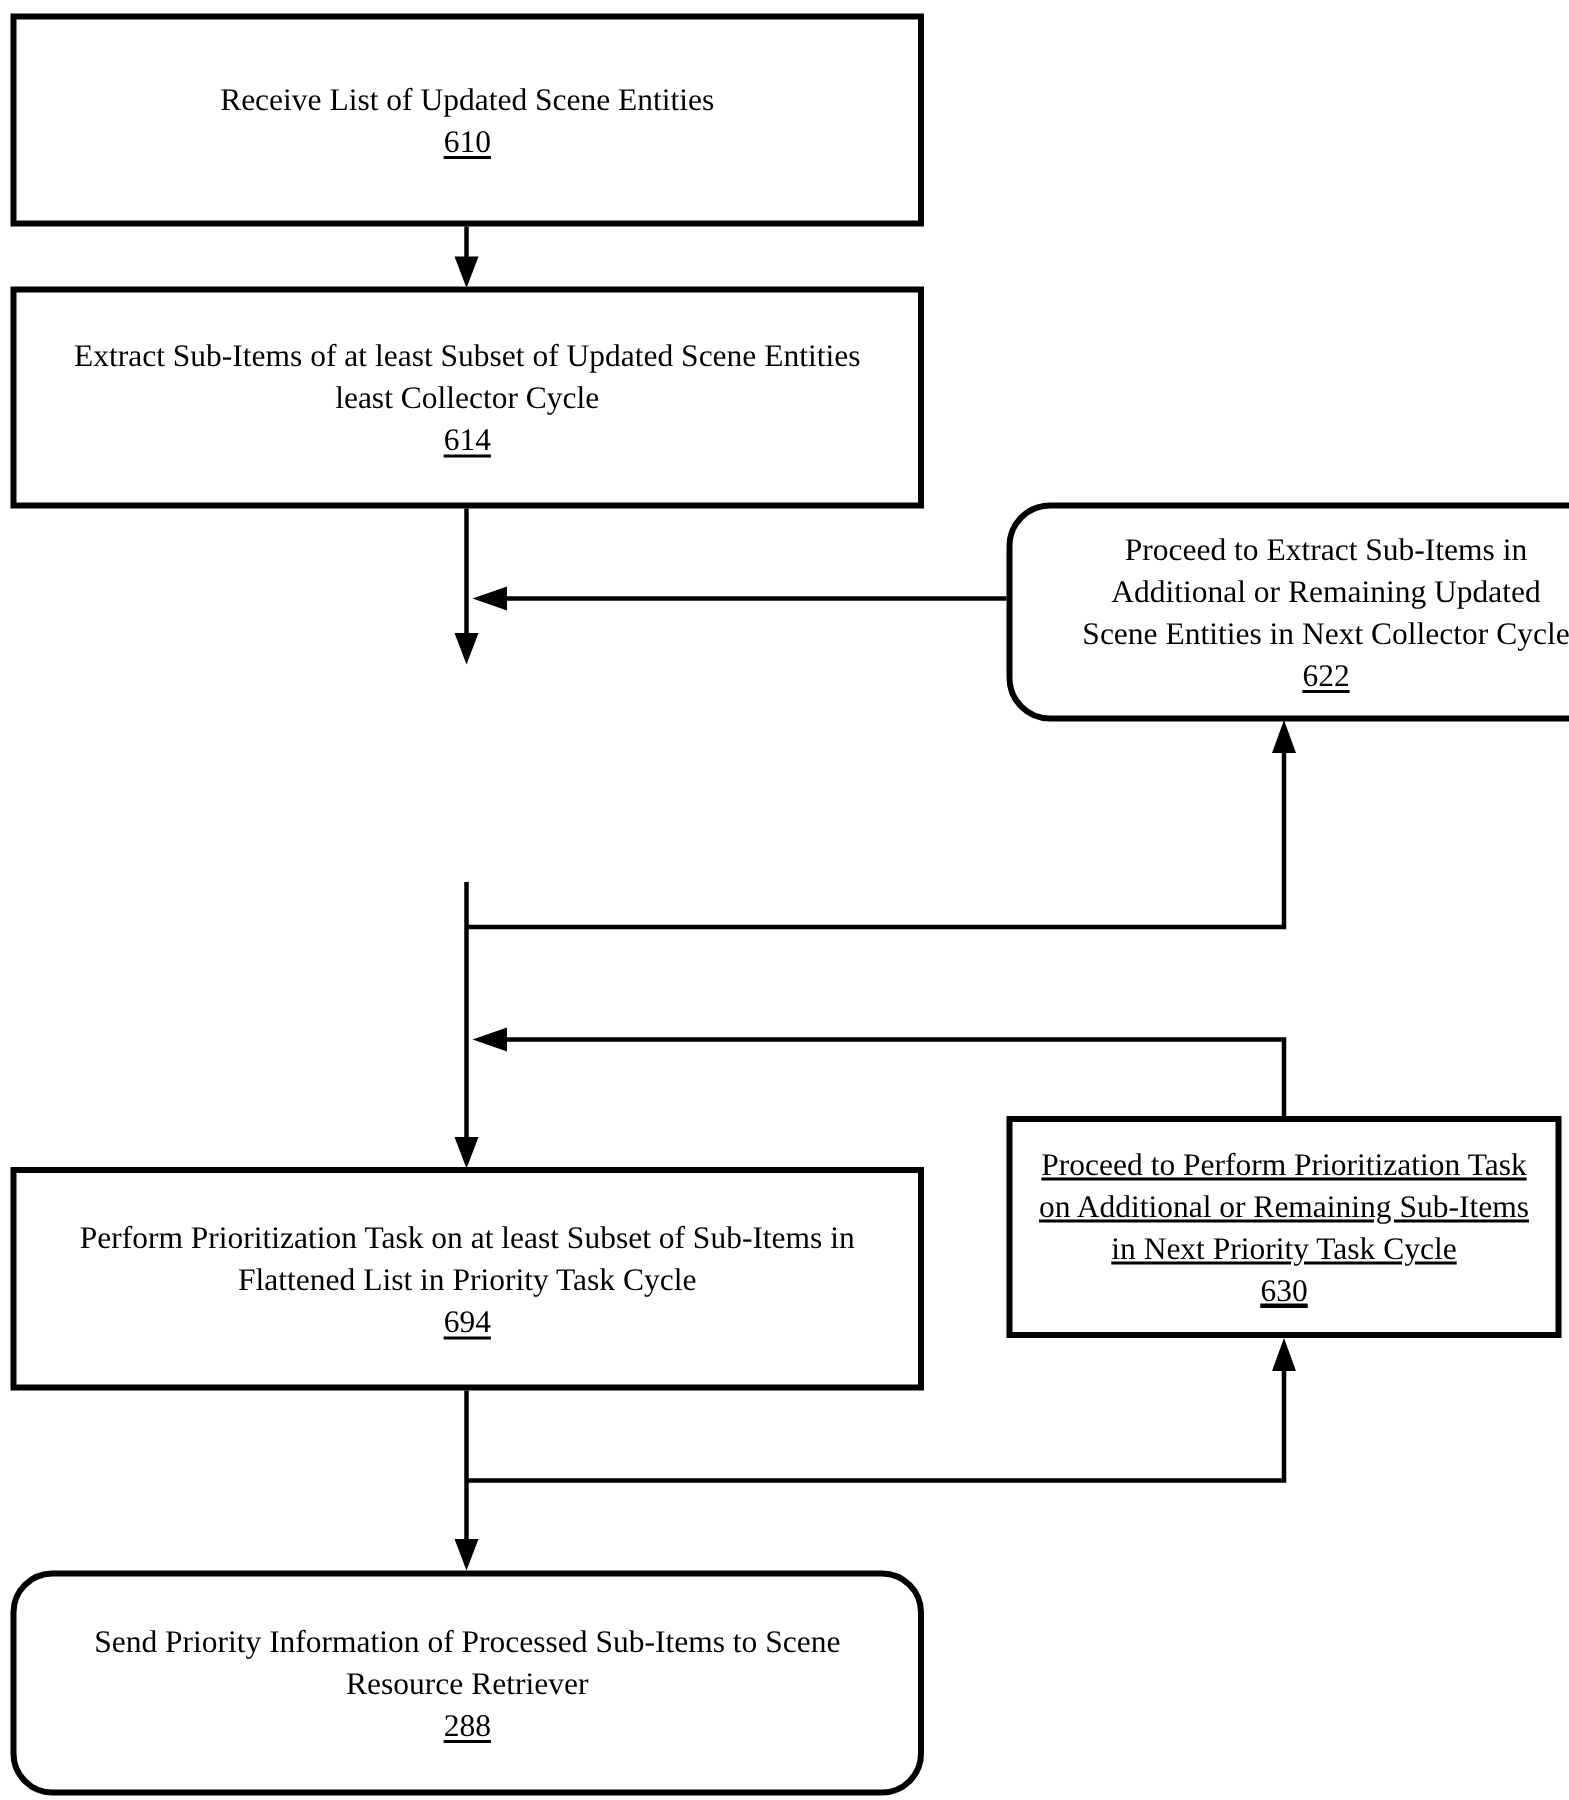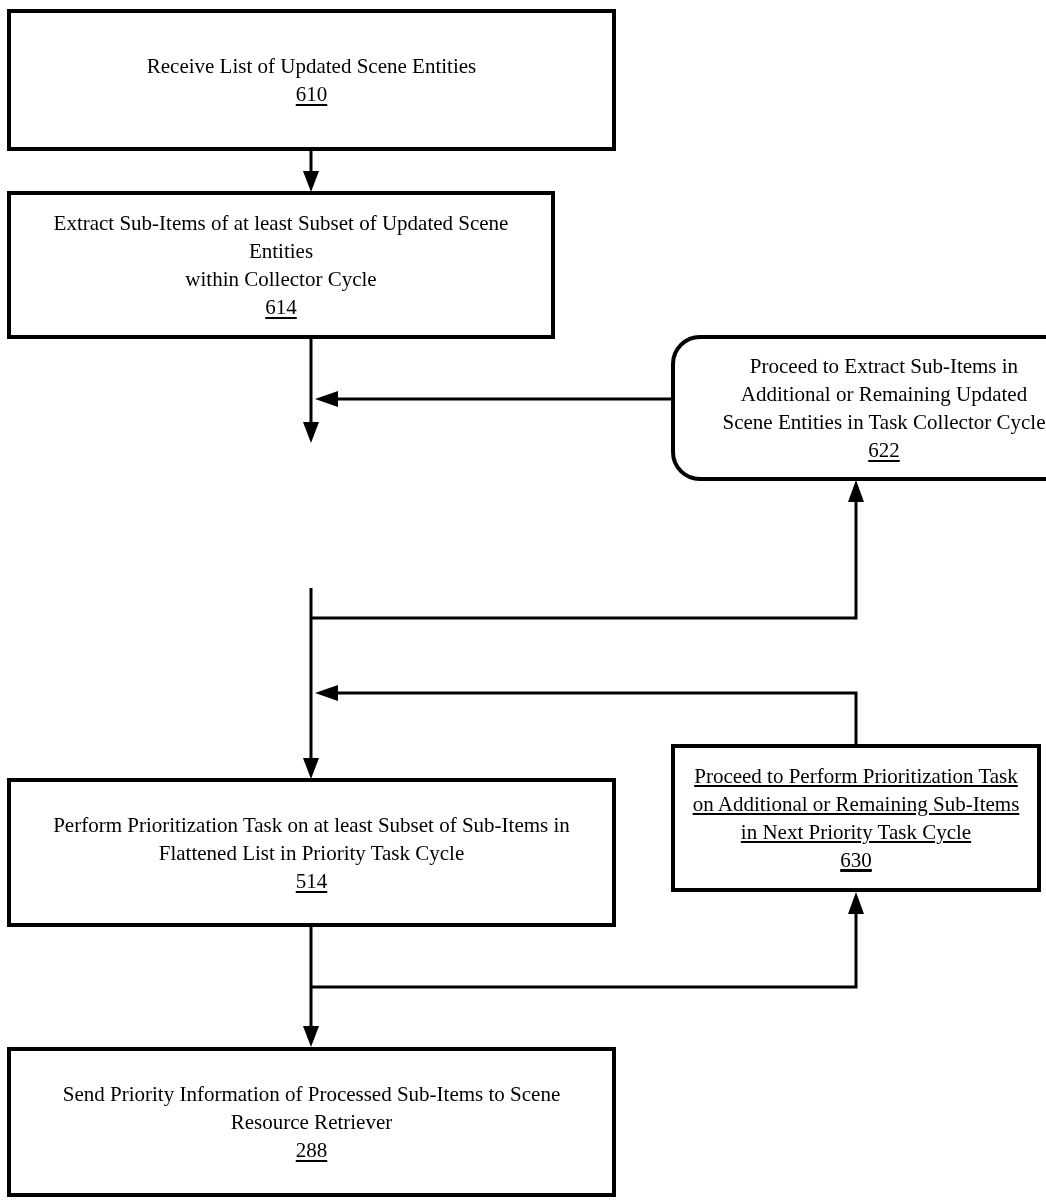--- a/index.html
+++ b/index.html
@@ -44,24 +44,24 @@
     font-size: 21px;
     line-height: 28px;
     padding: 21px 10px;
   }
   .box .num {
     text-decoration: underline;
     text-underline-offset: 3px;
   }
   
   #b610 { left: 7px;  top: 9px;    width: 609px; height: 142px; }
-  #b614 { left: 7px;  top: 191px;  width: 548px; height: 148px; }
+  #b614 { left: 7px;  top: 191px;  width: 609px; height: 148px; }
   #b618 { left: 7px;  top: 442px;  width: 609px; height: 147px; }
   #b626 { left: 7px;  top: 778px;  width: 609px; height: 149px; }
-  #b634 { left: 7px;  top: 1047px; width: 609px; height: 150px; }
+  #b634 { left: 7px;  top: 1047px; width: 609px; height: 150px; border-radius: 28px; }
   
   #b622 { left: 671px; top: 335px; width: 426px; height: 146px; border-radius: 29px; }
   #b630 { left: 671px; top: 744px; width: 370px; height: 148px; text-decoration: underline; }
 </style>
 </head>
 <body>
 
 <div class="canvas">
 
   <svg class="connector-layer" viewBox="0 0 1046 1200" xmlns="http://www.w3.org/2000/svg">
@@ -107,36 +107,36 @@
     </g>
   </svg>
 
   <div class="box" id="b610">
     <div>Receive List of Updated Scene Entities</div>
     <div class="num">610</div>
   </div>
 
   <div class="box" id="b614">
     <div>Extract Sub-Items of at least Subset of Updated Scene Entities</div>
-    <div>within Collector Cycle</div>
+    <div>least Collector Cycle</div>
     <div class="num">614</div>
   </div>
 
   <div class="box" id="b622">
     <div>Proceed to Extract Sub-Items in</div>
     <div>Additional or Remaining Updated</div>
-    <div>Scene Entities in Task Collector Cycle</div>
+    <div>Scene Entities in Next Collector Cycle</div>
     <div class="num">622</div>
   </div>
 
 
   <div class="box" id="b626">
     <div>Perform Prioritization Task on at least Subset of Sub-Items in</div>
     <div>Flattened List in Priority Task Cycle</div>
-    <div class="num">514</div>
+    <div class="num">694</div>
   </div>
 
   <div class="box" id="b630">
     <div>Proceed to Perform Prioritization Task</div>
     <div>on Additional or Remaining Sub-Items</div>
     <div>in Next Priority Task Cycle</div>
     <div class="num">630</div>
   </div>
 
   <div class="box" id="b634">

